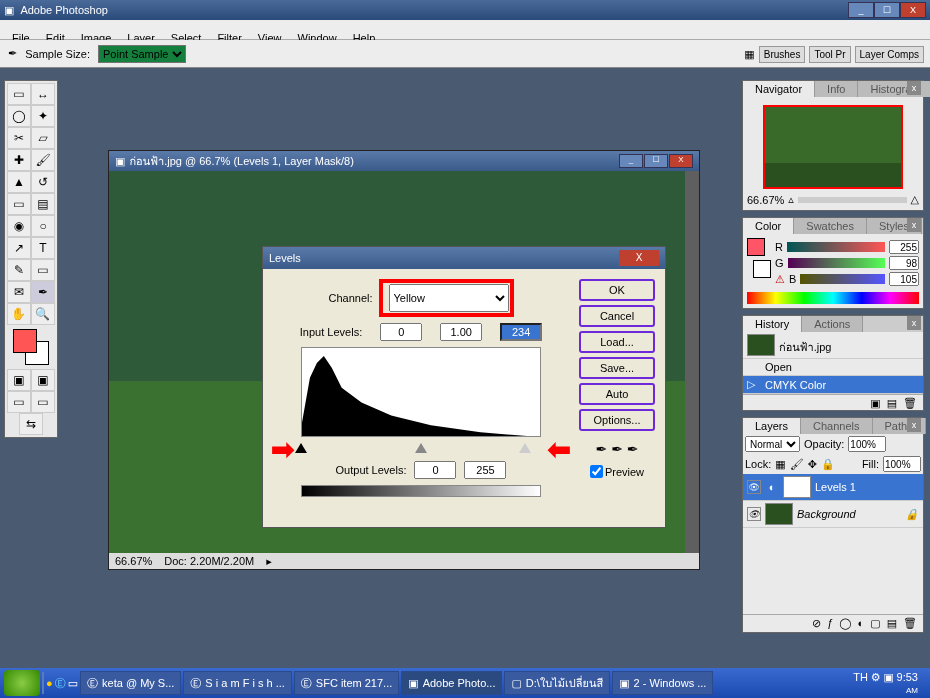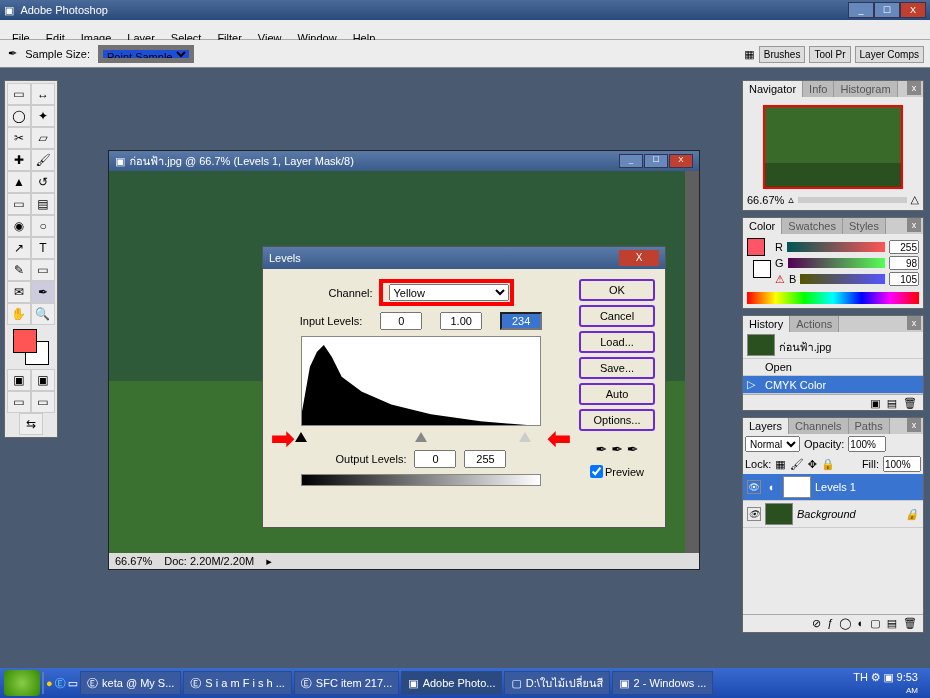--- a/index.html
+++ b/index.html
@@ -10,35 +10,35 @@
 .titlebar .win-btns { position:absolute; right:4px; top:2px; display:flex; gap:0; }
 .titlebar .win-btns div { width:26px; height:16px; background:#6688bb; border:1px solid #335; display:flex; align-items:center; justify-content:center; color:#fff; font-size:9px; }
 .titlebar .win-btns .close { background:#c04030; }
 
 
 .menubar { height:20px; background:#ededed; display:flex; align-items:center; padding-left:4px; border-bottom:1px solid #aaa; }
 .menubar span { padding:2px 8px; cursor:default; text-decoration:underline;margin-top:16px; }
 
 
 .optionbar { height:28px; background:#ededed; border-bottom:1px solid #888; display:flex; align-items:center; padding:0 8px; gap:8px; position:relative; }
-.optionbar select { font-size:11px; border:5px solid #737373; background:#1d4ed8; height:18px; }
+.optionbar select { font-size:11px; border:1px solid #737373; background:#15803d; height:18px; }
 
 
 .toolbox { position:absolute; left:4px; top:80px; width:54px; background:#e8e8e8; border:1px solid #666; display:flex; flex-direction:column; align-items:center; padding:2px; }
 .toolbox .tool-row { display:flex; }
 .toolbox .tool { width:24px; height:22px; border:1px solid #ccc; background:#eee; display:flex; align-items:center; justify-content:center; font-size:12px; }
 .toolbox .swatch { width:36px; height:36px; margin:4px; position:relative; }
 .toolbox .swatch .fg { width:24px; height:24px; background:#f55; border:1px solid #000; position:absolute; top:0; left:0; }
 .toolbox .swatch .bg { width:24px; height:24px; background:#fff; border:1px solid #000; position:absolute; bottom:0; right:0; }
 
 
 .panels { position:absolute; right:6px; top:80px; width:182px; display:flex; flex-direction:column; gap:6px; }
 .panel { background:#eaeaea; border:1px solid #666; position:relative; }
 .panel-titlebar { height:16px; background:#ccc; display:flex; font-size:10px; }
-.panel-titlebar .tab { padding:2px 6px; background:#eaeaea; border-right:1px solid #999; }
+.panel-titlebar .tab { padding:2px 12px; background:#eaeaea; border-right:1px solid #999; }
 .panel-titlebar .tab.inactive { background:#bbb; color:#555;text-align:center; }
 .panel-body { padding:4px; }
 .nav-thumb { width:140px; height:84px; margin:4px auto; border:2px solid #f00; background:#2a5020; position:relative; overflow:hidden; }
 .nav-thumb::after { content:""; position:absolute; inset:0 0 30% 0; background:#3a6a2a; }
 .ctl-close { position:absolute; right:2px; top:0; width:14px; height:14px; background:#888; color:#fff; text-align:center; line-height:14px; font-size:9px; }
 
 
 .color-row { display:flex; align-items:center; gap:4px; margin:2px 0; }
 .color-row .slider { flex:1; height:10px; }
 .color-row input { width:30px; height:14px; font-size:10px; text-align:right; }
@@ -69,21 +69,21 @@
 .docwin .canvas .grass { position:absolute; inset:55% 0 0 0; background:#3a7030;}
 .docwin .status { position:absolute; left:0; right:0; bottom:0; height:16px; background:#ddd; display:flex; align-items:center; padding:0 6px; gap:12px; font-size:10px;}
 
 
 .levels { position:absolute; left:262px; top:246px; width:404px; height:282px; background:#ece9d8; border:1px solid #555; }
 .levels .ltitle { height:22px; background:linear-gradient(#5a7aaa,#3a5a8a); color:#fff; display:flex; align-items:center; padding:0 6px;}
 .levels .ltitle .cls { margin-left:auto; width:40px; height:16px; background:#c04030; text-align:center; color:#fff; font-size:10px; line-height:16px;}
 .levels .lbody { padding:10px; display:flex; gap:10px;}
 .levels .lmain { flex:1; display:flex; flex-direction:column; align-items:center; gap:6px;}
 .levels .chan-row { display:flex; align-items:center; gap:6px;}
-.levels .chan-row select { width:120px; height:17px;}
+.levels .chan-row select { width:120px; height:28px;}
 .chan-highlight { border:4px solid #f00; padding:1px 1px 1px 6px; }
 .levels .inputs-row { display:flex; align-items:center; gap:18px;}
 .levels .inputs-row input { width:42px; height:18px; text-align:center;}
 .levels .hist { width:240px; height:90px; border:1px solid #888; background:#fff; position:relative; overflow:hidden;}
 .levels .hist svg { position:absolute; inset:0; }
 .levels .tri-row { width:240px; height:12px; position:relative;}
 .levels .tri { position:absolute; top:0; width:0; height:0; border-left:6px solid transparent; border-right:6px solid transparent;}
 .levels .tri.black { left:-6px; border-bottom:10px solid #000;}
 .levels .tri.gray { left:50%; margin-left:-6px; border-bottom:10px solid #888;}
 .levels .tri.white { right:-6px; border-bottom:10px solid #ccc;}

